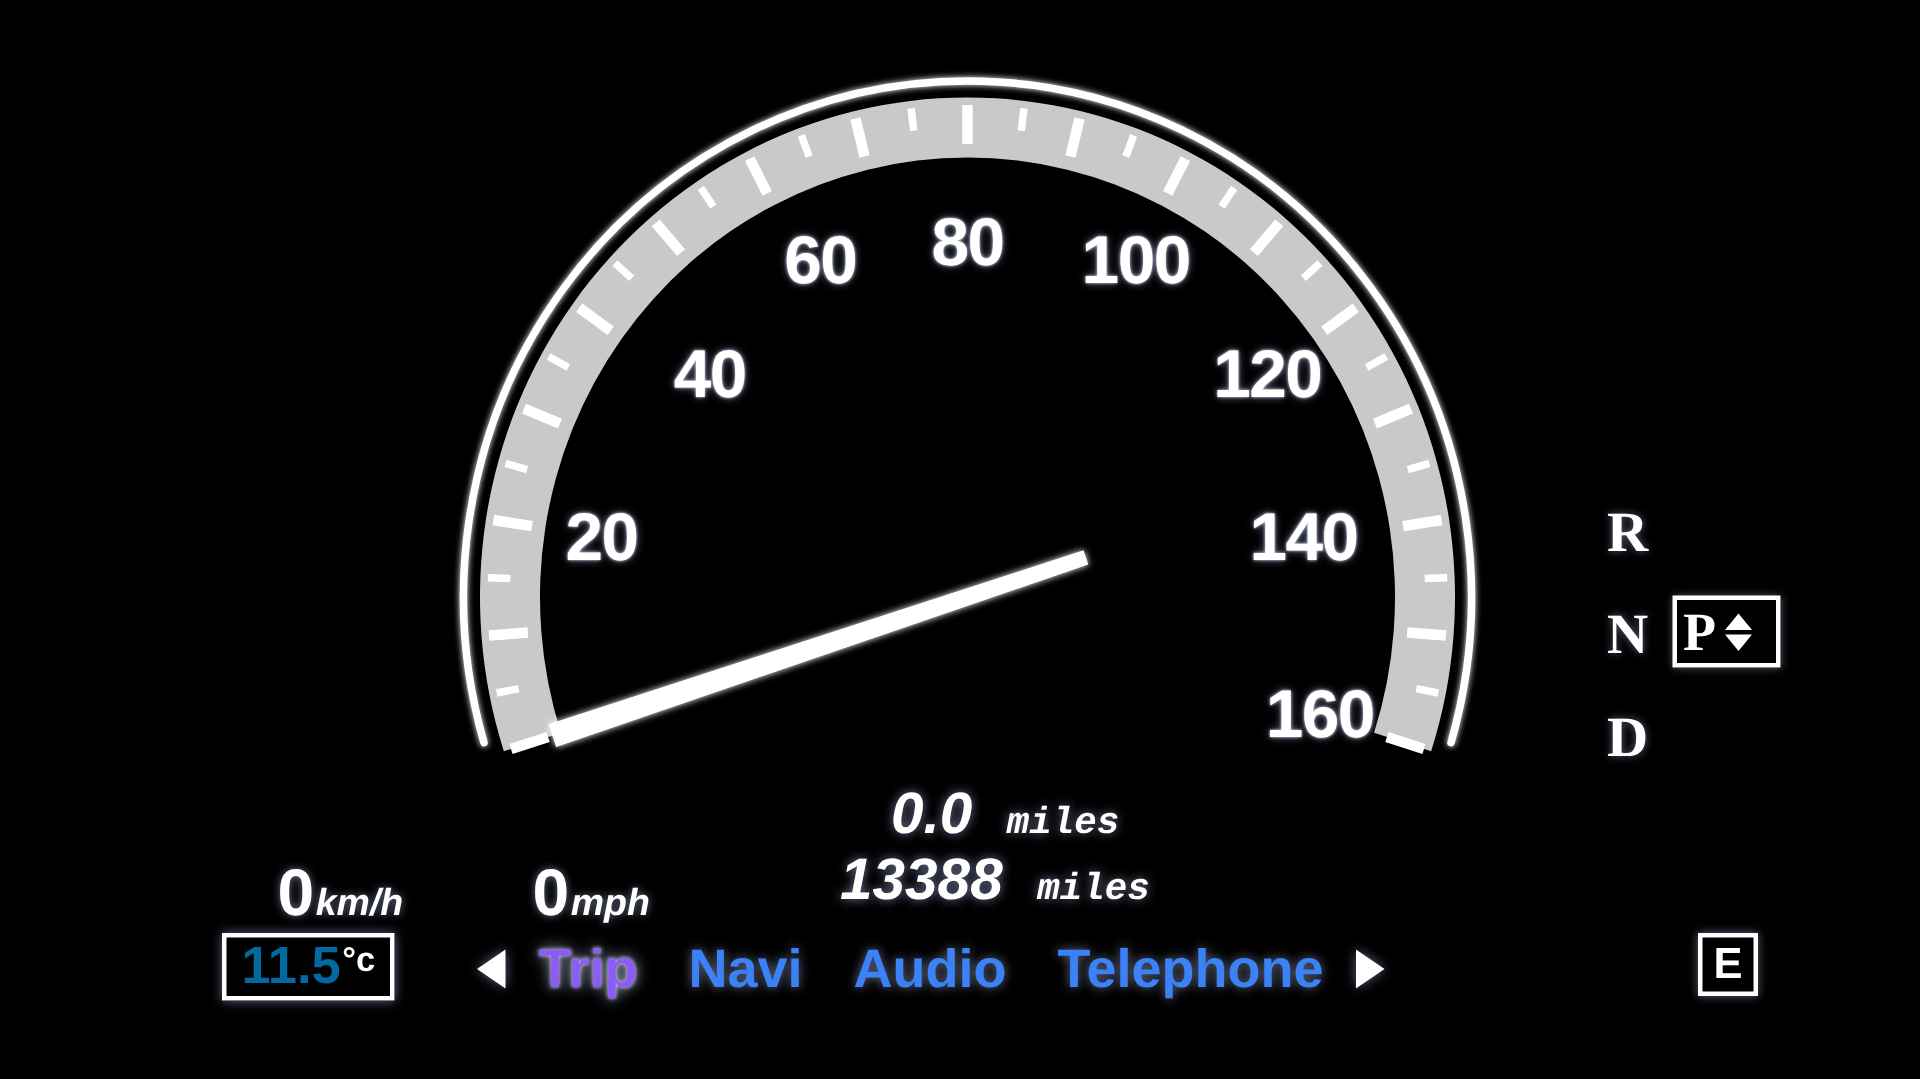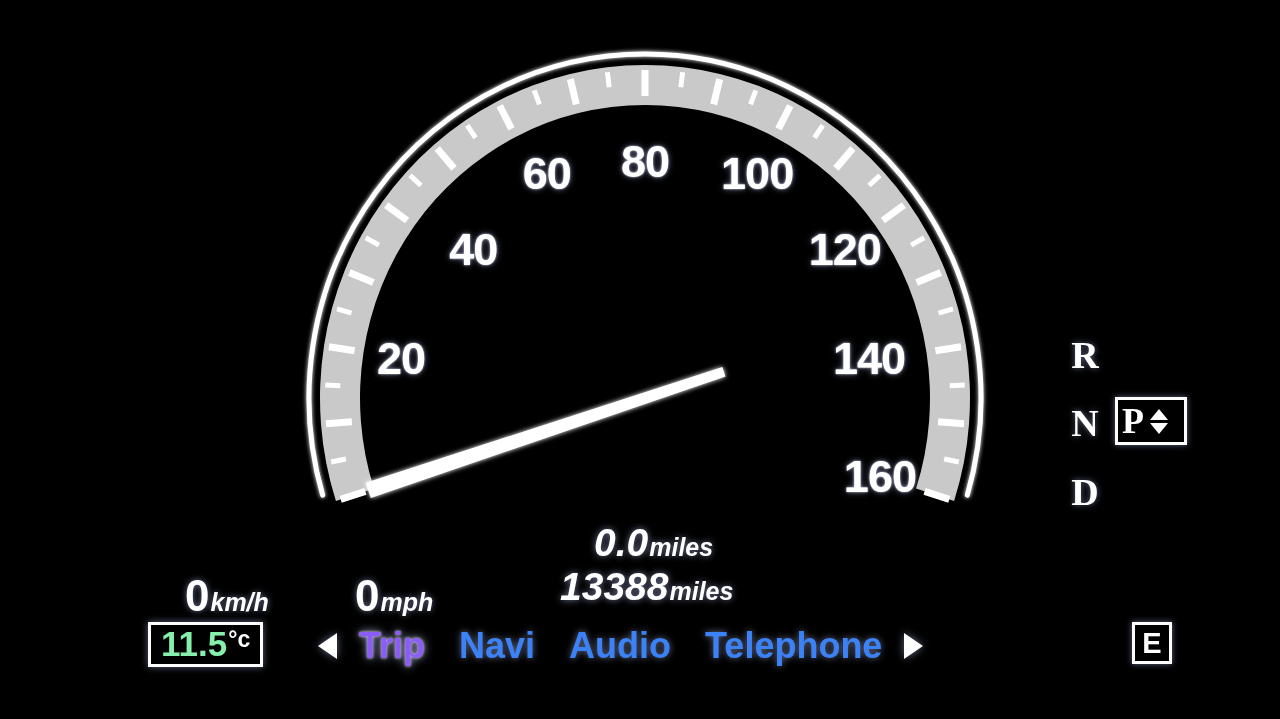--- a/index.html
+++ b/index.html
@@ -84,26 +84,26 @@
   #odo-row  { margin-left: 0px; }
   .readout-value {
     font-family: "Liberation Sans", sans-serif;
     font-style: italic;
     font-weight: bold;
     font-size: 39px;
     line-height: 1.02;
     letter-spacing: 0px;
   }
   .readout-unit {
-    font-family: Liberation Sans, sans-serif;
+    font-family: Liberation Mono, monospace;
     font-style: italic;
     font-weight: bold;
     font-size: 25px;
     line-height: 1;
-    margin-left: 1px;
+    margin-left: 23px;
   }
 
   
   #gear-selector {
     position: absolute;
     left: 1068px;
     top: 330px;
     width: 130px;
     height: 190px;
   }
@@ -176,21 +176,21 @@
     height: 45px;
     display: flex;
     align-items: center;
     box-shadow: 0 0 7px rgba(190,200,255,0.5);
   }
   #temp-value {
     font-family: "Liberation Sans", sans-serif;
     font-weight: bold;
     font-size: 35px;
     line-height: 1;
-    color: #86efac;
+    color: #0369a1;
   }
   #temp-unit {
     font-family: "Liberation Sans", sans-serif;
     font-weight: bold;
     font-size: 23px;
     line-height: 1;
     color: #ffffff;
     align-self: flex-start;
     margin-top: 2px;
     margin-left: 1px;

